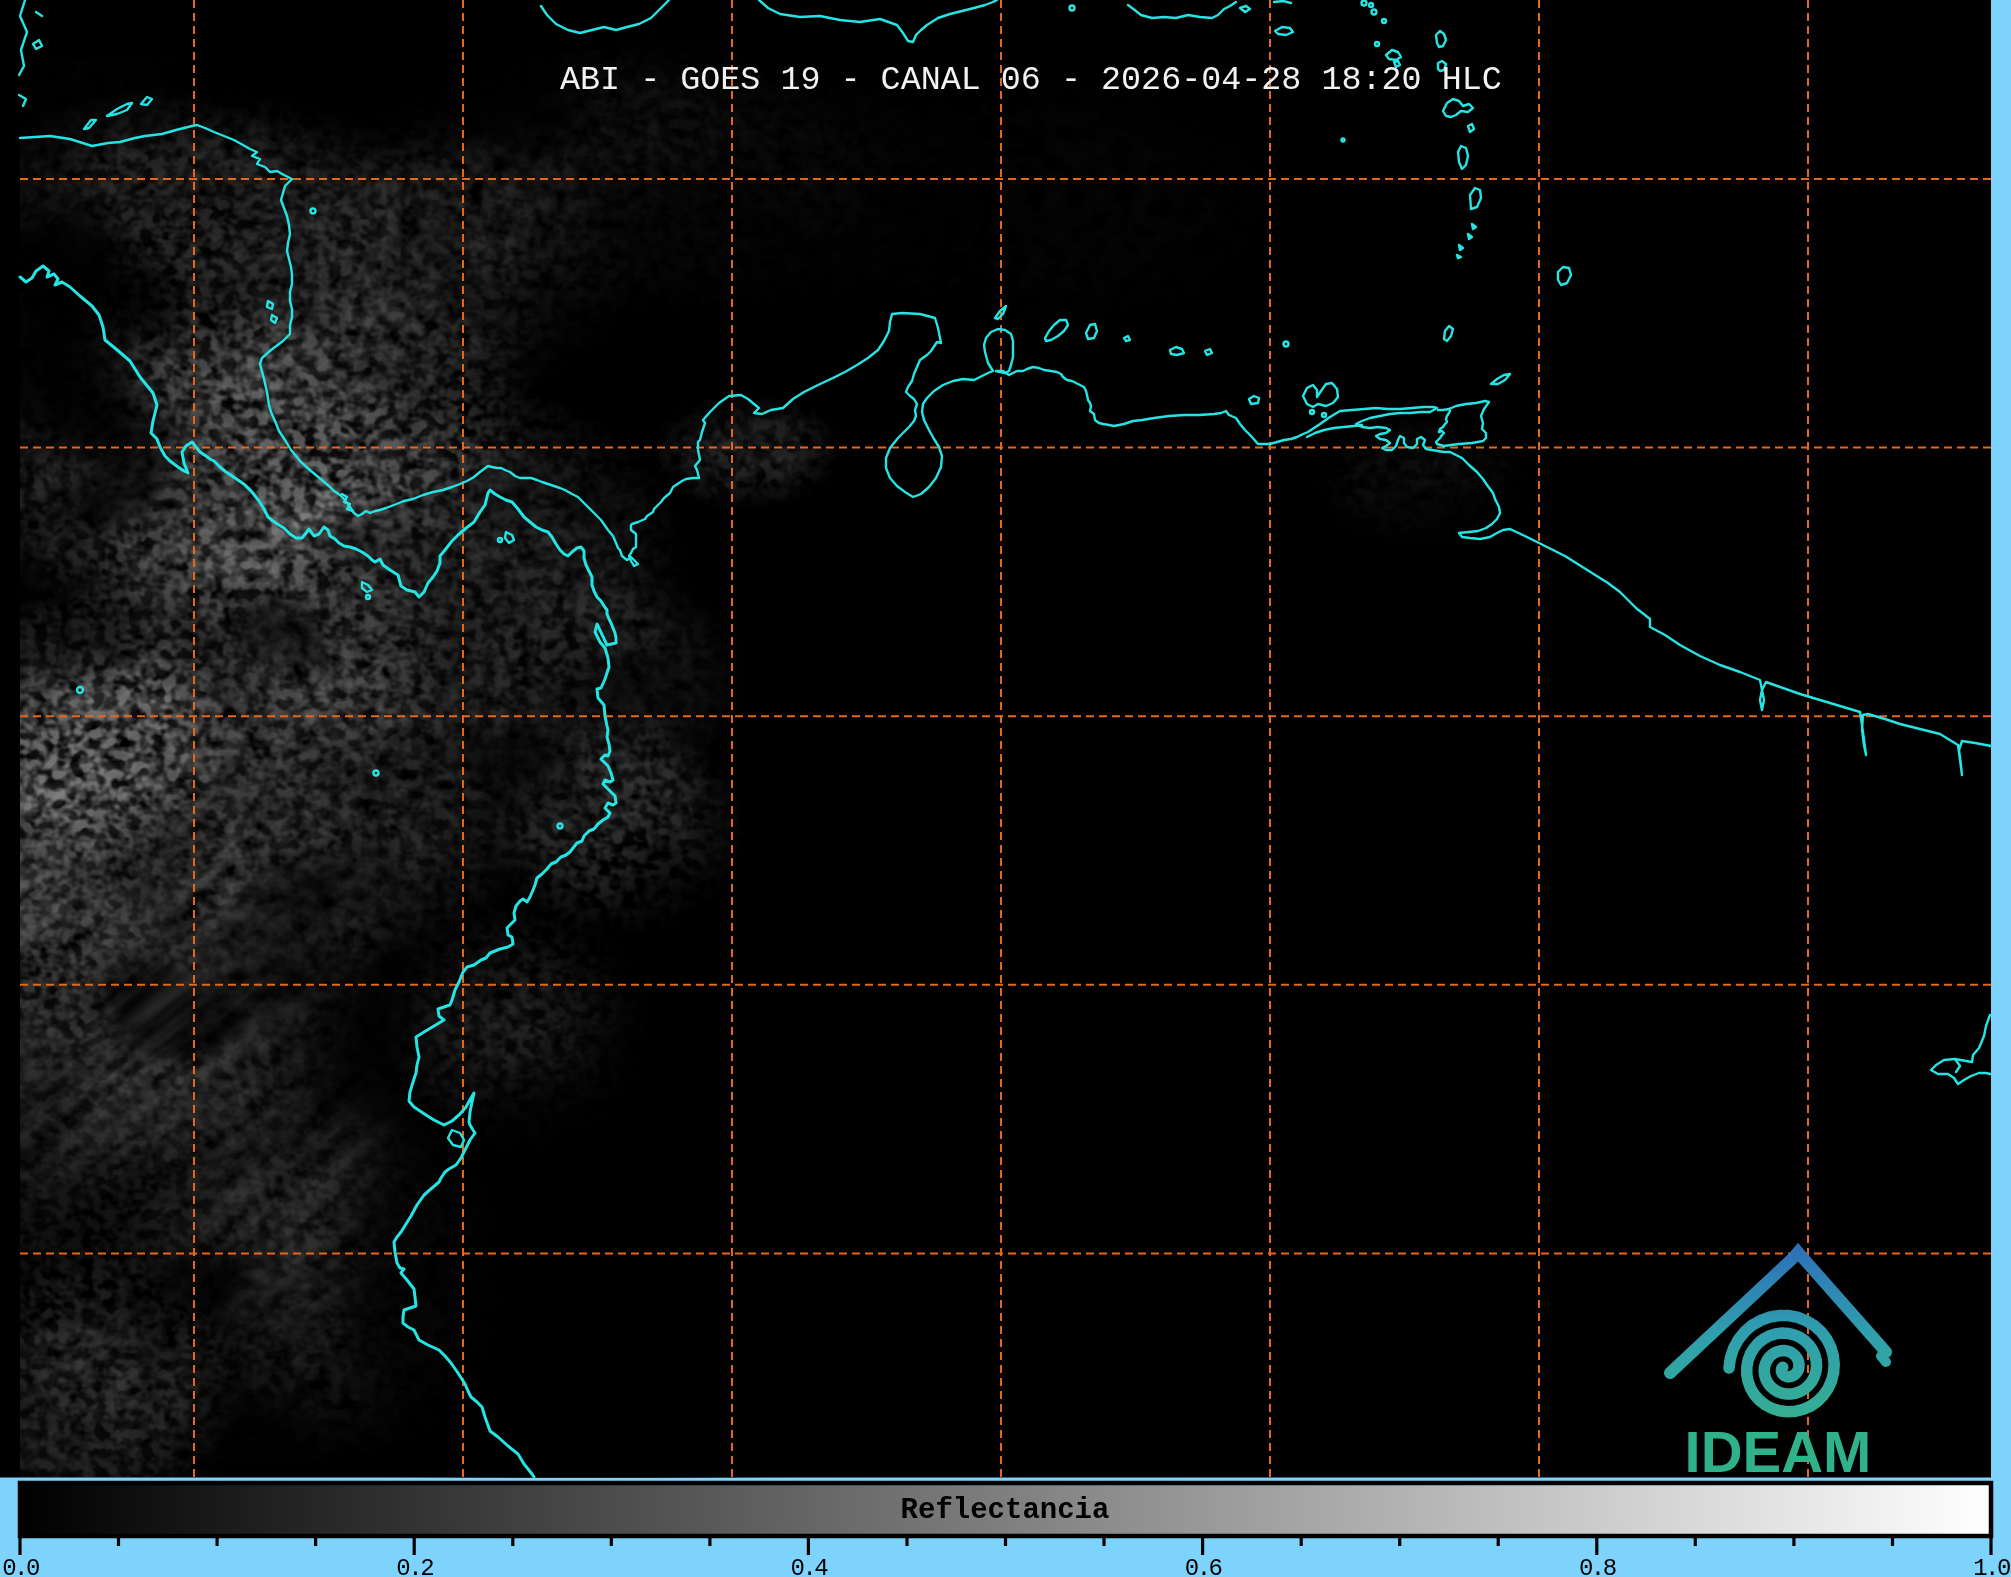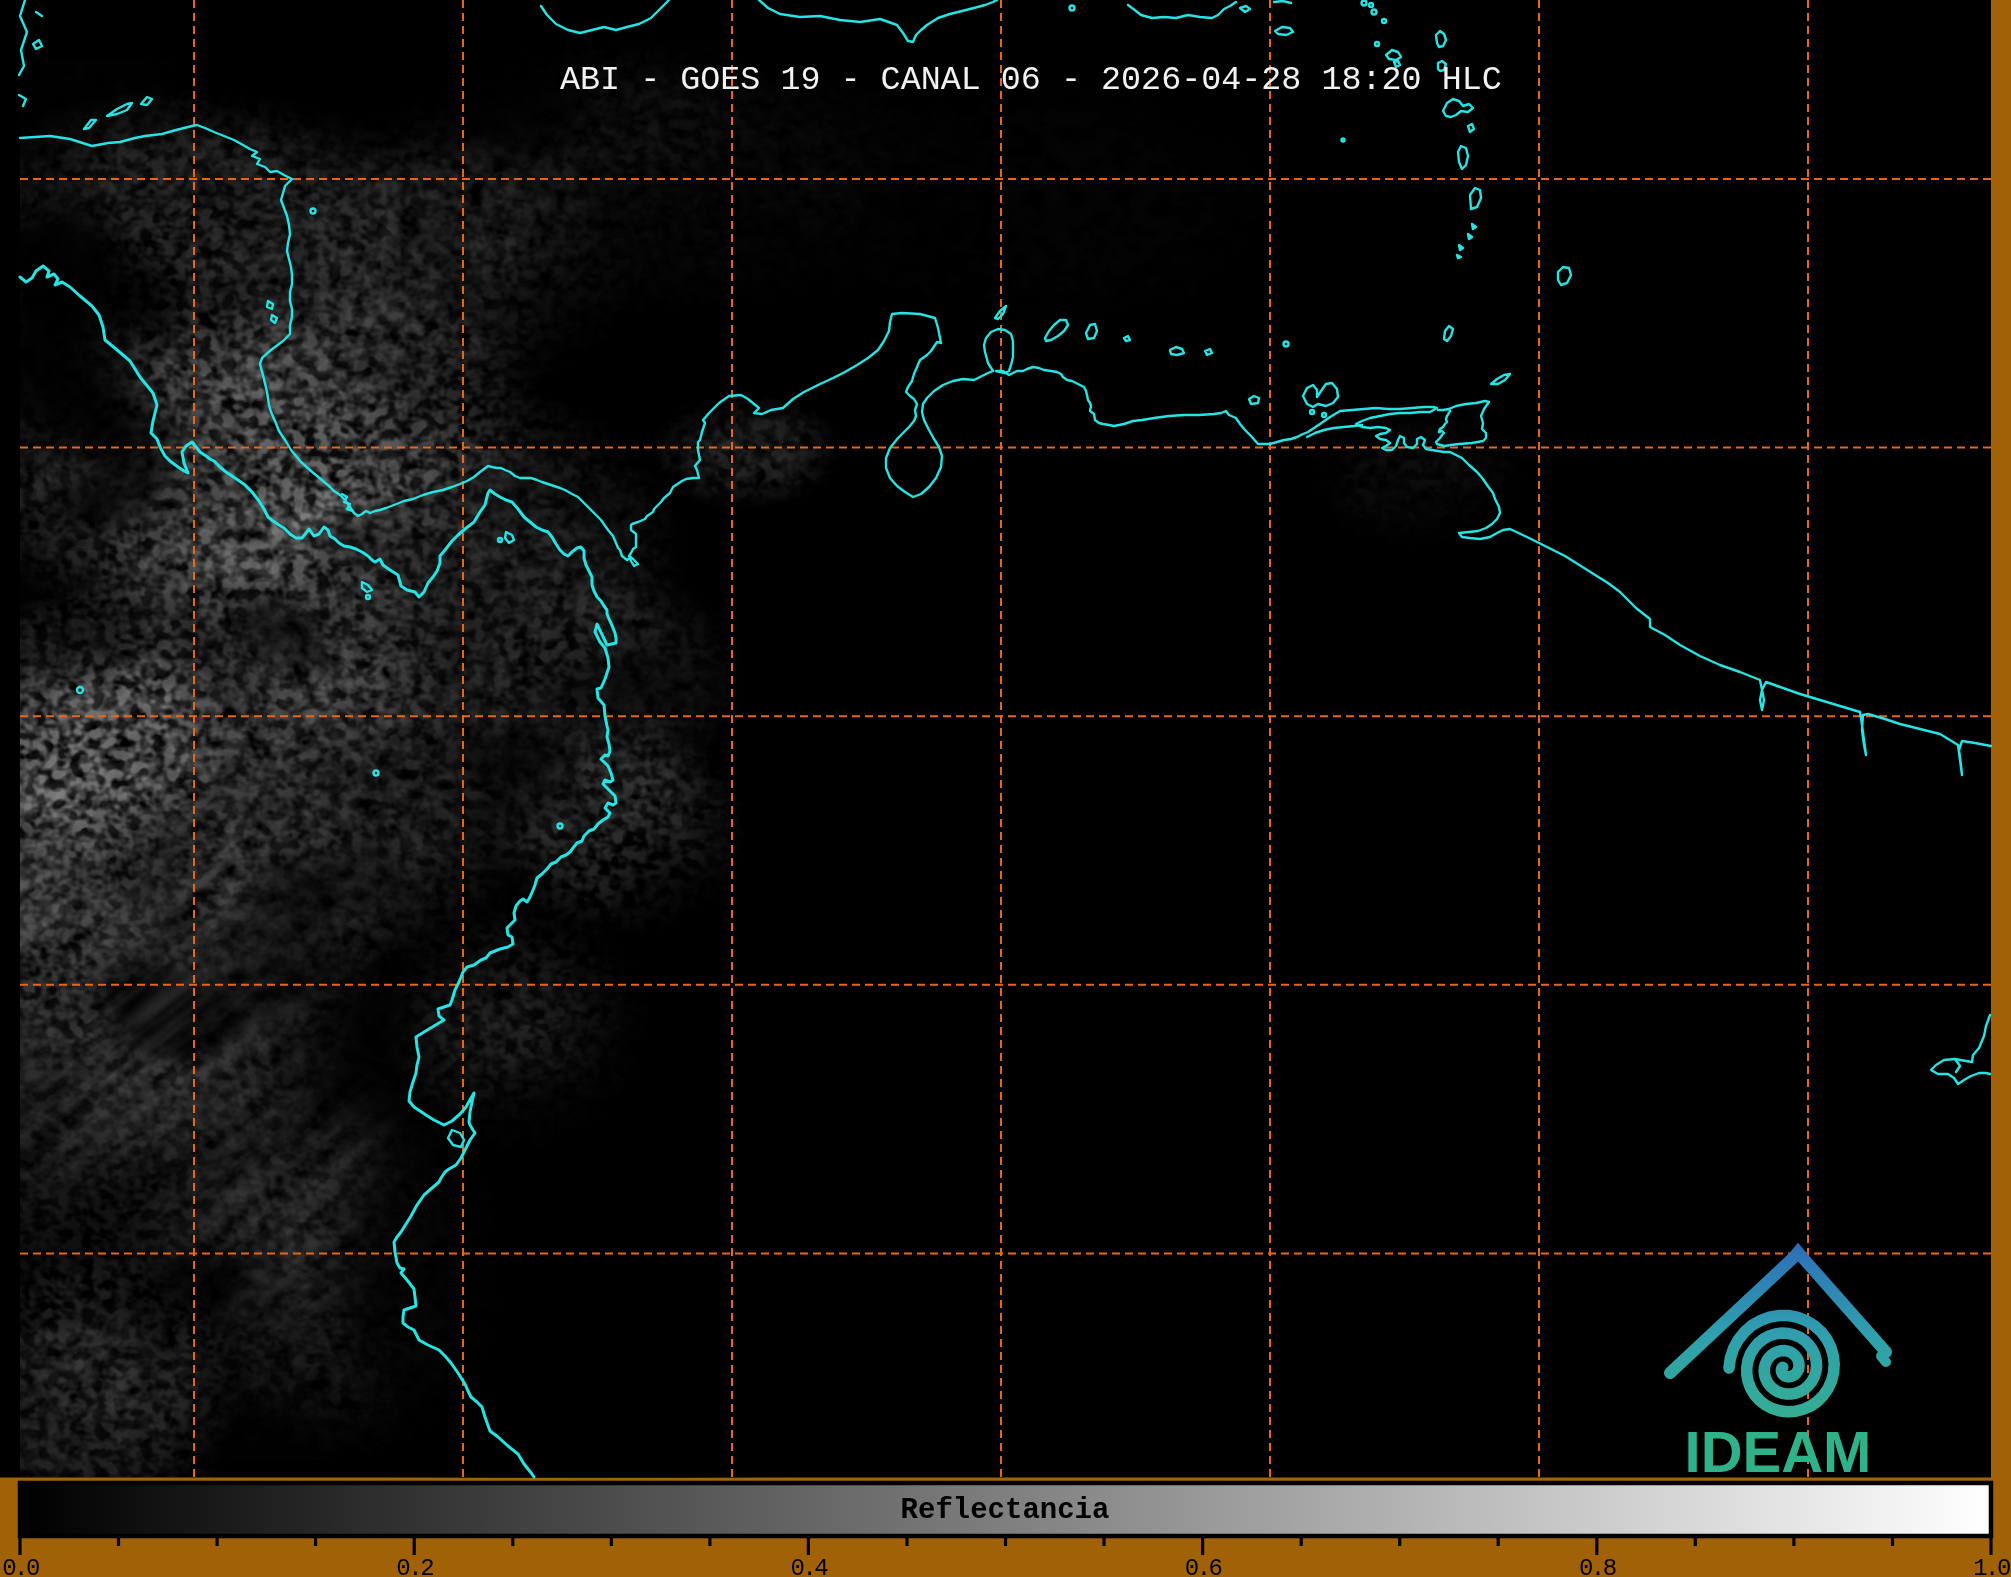--- a/index.html
+++ b/index.html
@@ -1,16 +1,16 @@
 <!DOCTYPE html>
 <html><head>
 <meta charset="utf-8">
 <style>
   html,body{margin:0;padding:0;background:#ffffff;}
-  #page{position:relative;width:2011px;height:1577px;background:#a16207;overflow:hidden;}
+  #page{position:relative;width:2011px;height:1577px;background:#7dd3fc;overflow:hidden;}
   svg{position:absolute;top:0;left:0;}
 </style>
 </head>
 <body>
 <div id="page">
 <svg width="2011" height="1577" viewBox="0 0 2011 1577">
 <defs>
   <linearGradient id="cbar" x1="0" y1="0" x2="1" y2="0">
     <stop offset="0" stop-color="#000000"></stop>
     <stop offset="0.5" stop-color="#7f7f7f"></stop>

